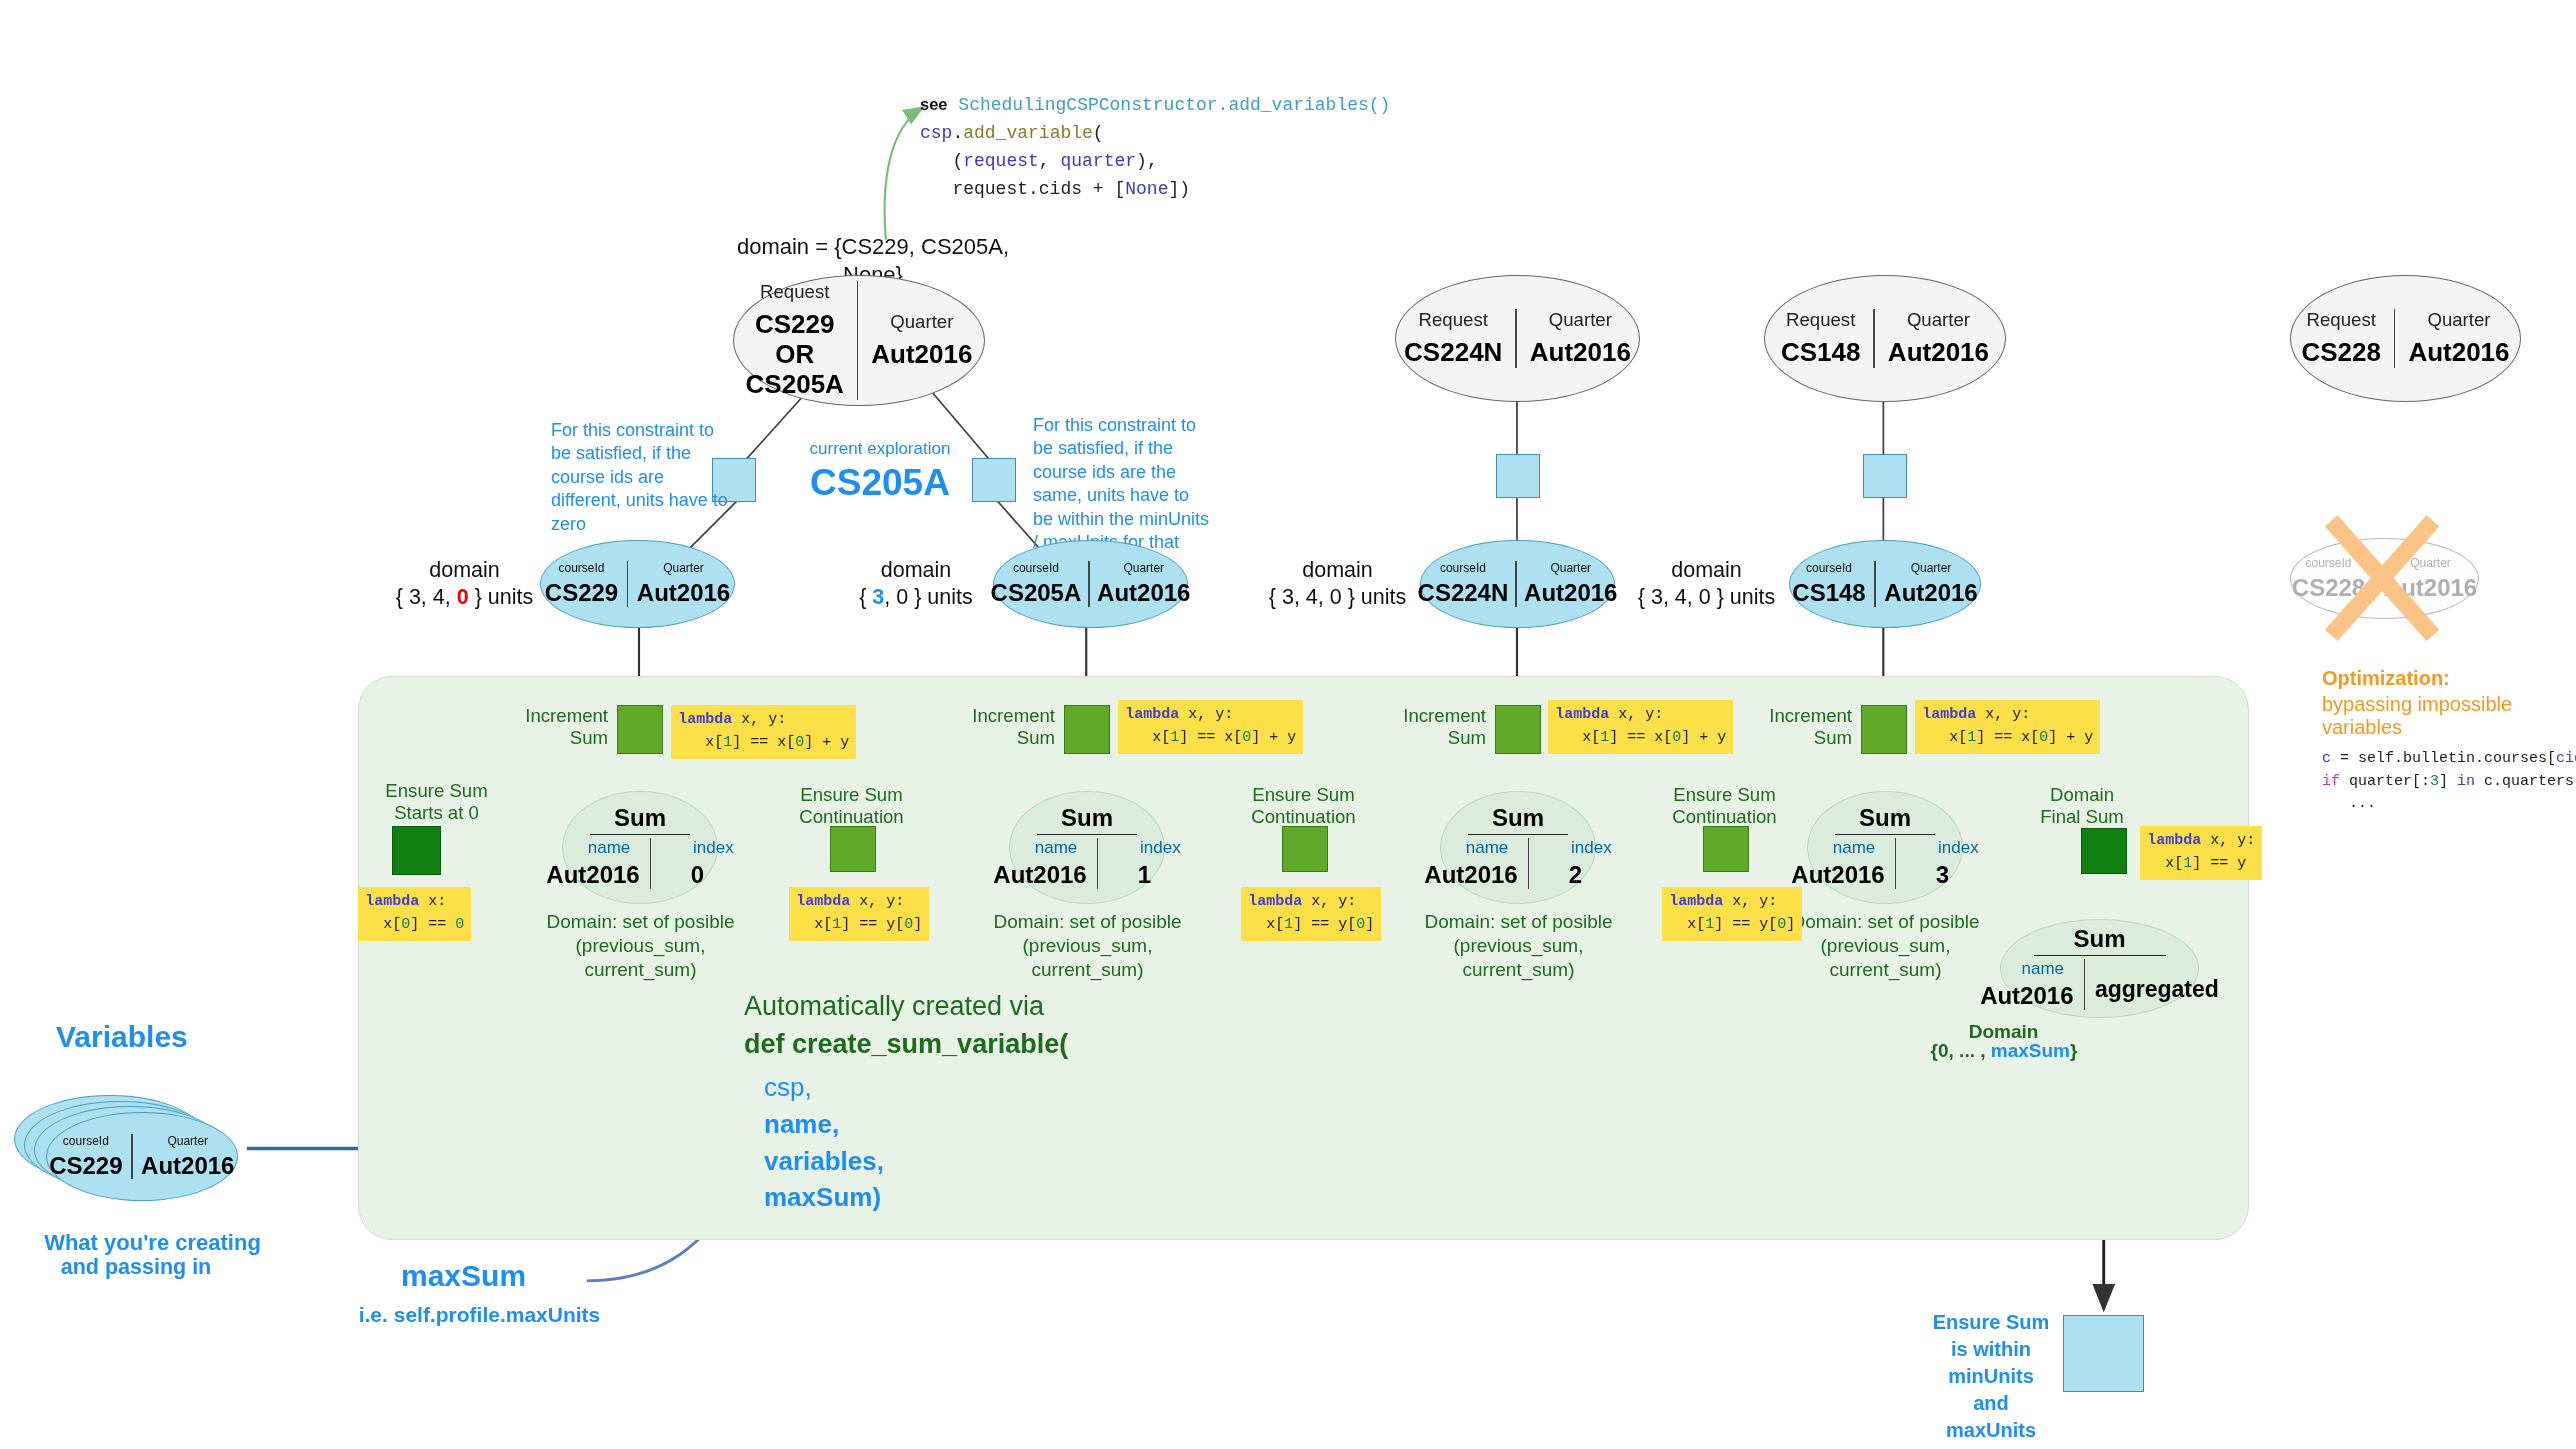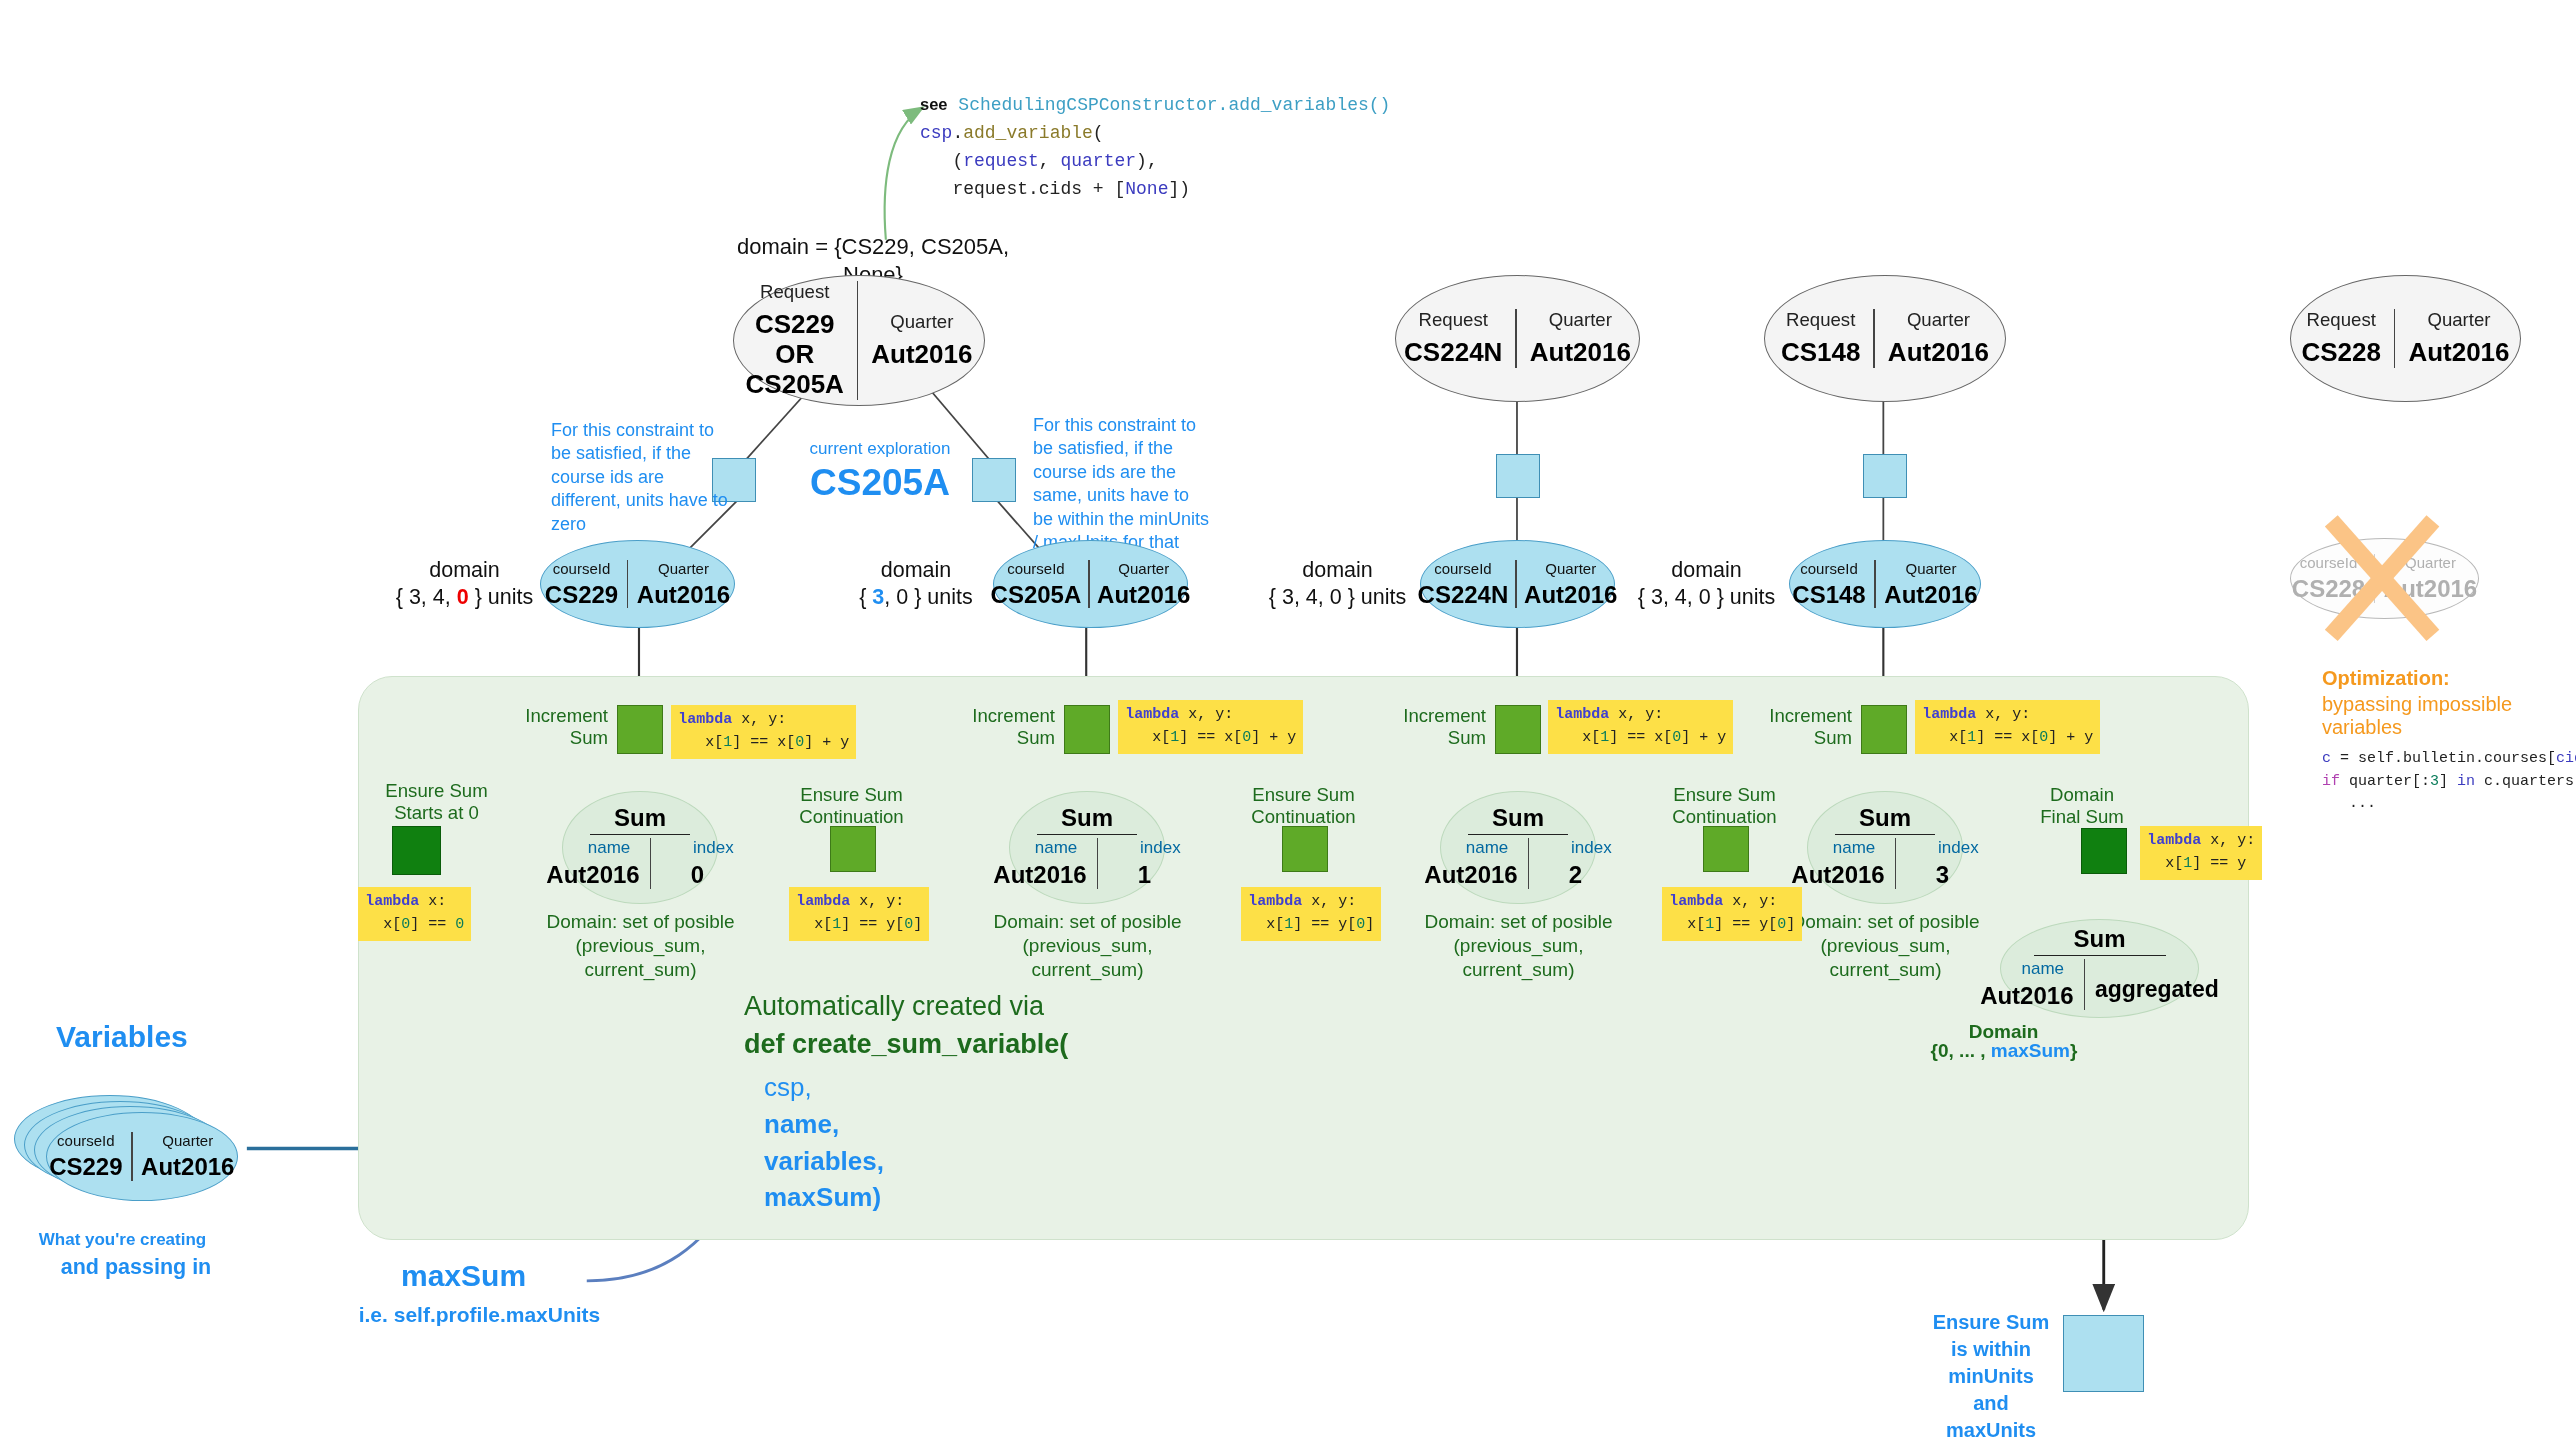--- a/index.html
+++ b/index.html
@@ -17,21 +17,21 @@
   .req-inner{display:flex;align-items:stretch;}
   .req-col{display:flex;flex-direction:column;align-items:center;justify-content:center;
     padding:0 13px;}
   .req-col .cap{font-size:18.6px;color:#222;margin-bottom:7.2px;font-weight:400;}
   .req-col .val{font-size:26px;font-weight:bold;color:#000;line-height:1.15;text-align:center;}
   .req-div{width:1.4px;background:#444;}
 
   
   .cid-node{position:absolute;border:1.4px solid #4a9ec8;border-radius:50%;
     background:#ade0f0;display:flex;align-items:center;justify-content:center;}
-  .cid-node .cap{font-size:15px;color:#111;margin-bottom:4.3px;}
+  .cid-node .cap{font-size:12px;color:#111;margin-bottom:4.3px;}
   .cid-node .val{font-size:24px;font-weight:bold;color:#000;}
 
   
   .ghost{background:#fdfdfd;border:1.4px solid #b8b8b8;}
   .ghost .cap,.ghost .val{color:#b0b0b0;}
   .ghost .req-div{background:#cfcfcf;}
 
   
   .sq-blue{position:absolute;background:#ade0f0;border:1.4px solid #3f8fb5;}
   .sq-green-dark{position:absolute;background:#108010;border:0.7px solid #0a5c0a;}
@@ -491,21 +491,21 @@
       </div>
       <div class="req-div"></div>
       <div class="req-col" style="padding:0 8.6px;">
         <span class="cap">Quarter</span>
         <span class="val">Aut2016</span>
       </div>
     </div>
   </div>
 </div>
 
-<div class="lbl-blue-b" style="left:8px;top:1229px;width:229px;font-size:17px;">What you're creating</div>
+<div class="lbl-blue-b" style="left:38px;top:1229px;width:229px;font-size:22px;">What you're creating</div>
 <div class="lbl-blue-b" style="left:21.5px;top:1254px;width:229px;font-size:21.5px;">and passing in</div>
 
 <div class="big-blue" style="left:401px;top:1259px;font-size:30px;">maxSum</div>
 <div class="lbl-blue-b" style="left:329px;top:1301px;width:301px;font-size:21px;">i.e. self.profile.maxUnits</div>
 
 <div class="sq-blue" style="left:2063px;top:1315px;width:79px;height:75px;"></div>
 <div class="lbl-blue-b" style="left:1932px;top:1309px;width:118px;font-size:20px;line-height:1.35;">
   <div>Ensure Sum</div>
   <div>is within</div>
   <div>minUnits and</div>

